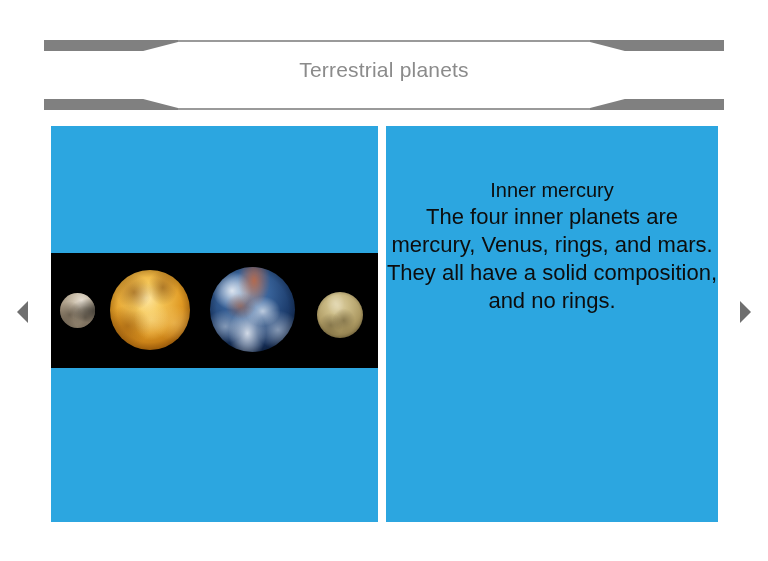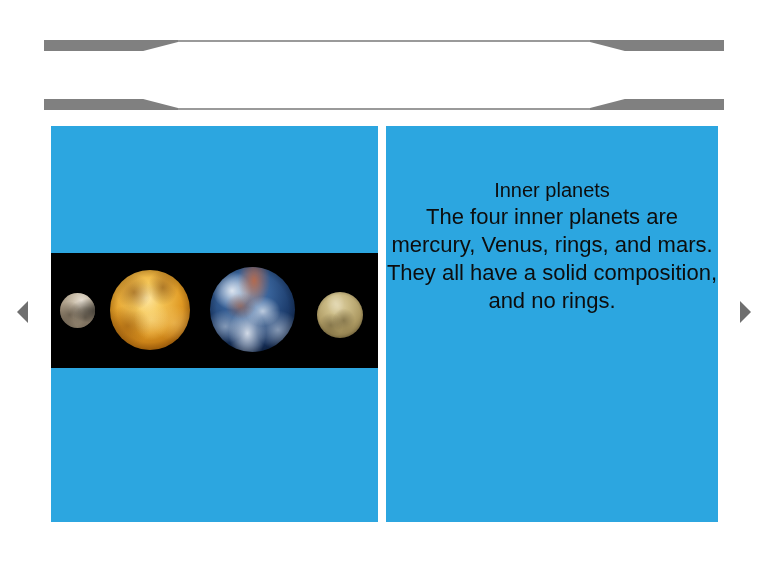--- a/index.html
+++ b/index.html
@@ -229,20 +229,21 @@
 <body>
 
 <div id="title-band">
 
   <div class="rule-row top">
     <div class="rule-hair"></div>
     <div class="rule-chunk chunk-left"></div>
     <div class="rule-chunk chunk-right"></div>
   </div>
 
+  <div id="slide-title">Terrestrial planets</div>
 
   <div class="rule-row bottom">
     <div class="rule-hair"></div>
     <div class="rule-chunk chunk-left"></div>
     <div class="rule-chunk chunk-right"></div>
   </div>
 
 </div>
 
 <div id="left-panel">
@@ -257,19 +258,19 @@
       <span class="shade"></span>
     </div>
     <div class="planet" id="planet-mars">
       <span class="shade"></span>
     </div>
   </div>
 </div>
 
 <div id="right-panel">
   <div id="right-text">
-    <span id="text-heading">Inner planets</span>
+    <span id="text-heading">Inner mercury</span>
     <span id="text-body">The four inner planets are mercury, Venus, rings, and mars. They all have a solid composition, and no rings.</span>
   </div>
 </div>
 
 <div class="nav-arrow" id="nav-prev"></div>
 <div class="nav-arrow" id="nav-next"></div>
 
 </body></html>

